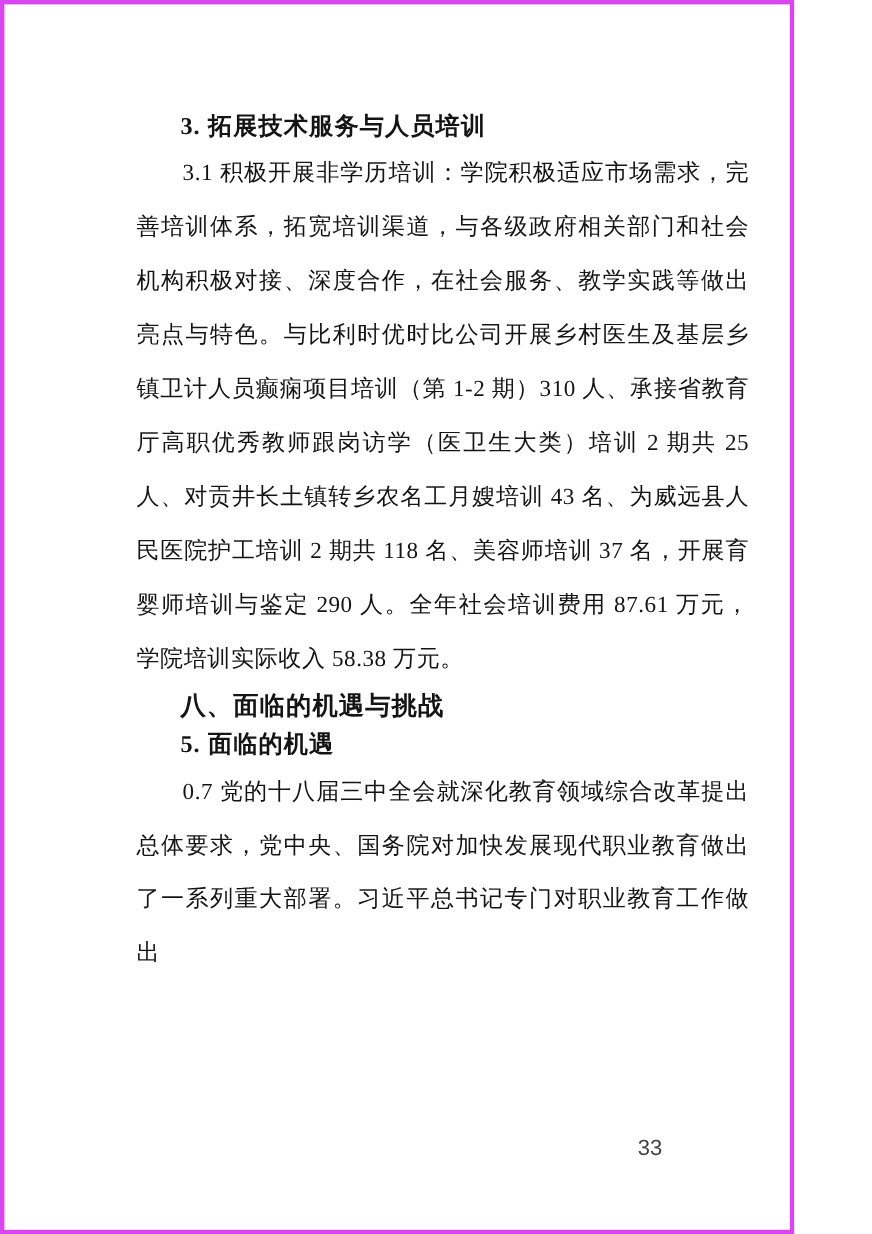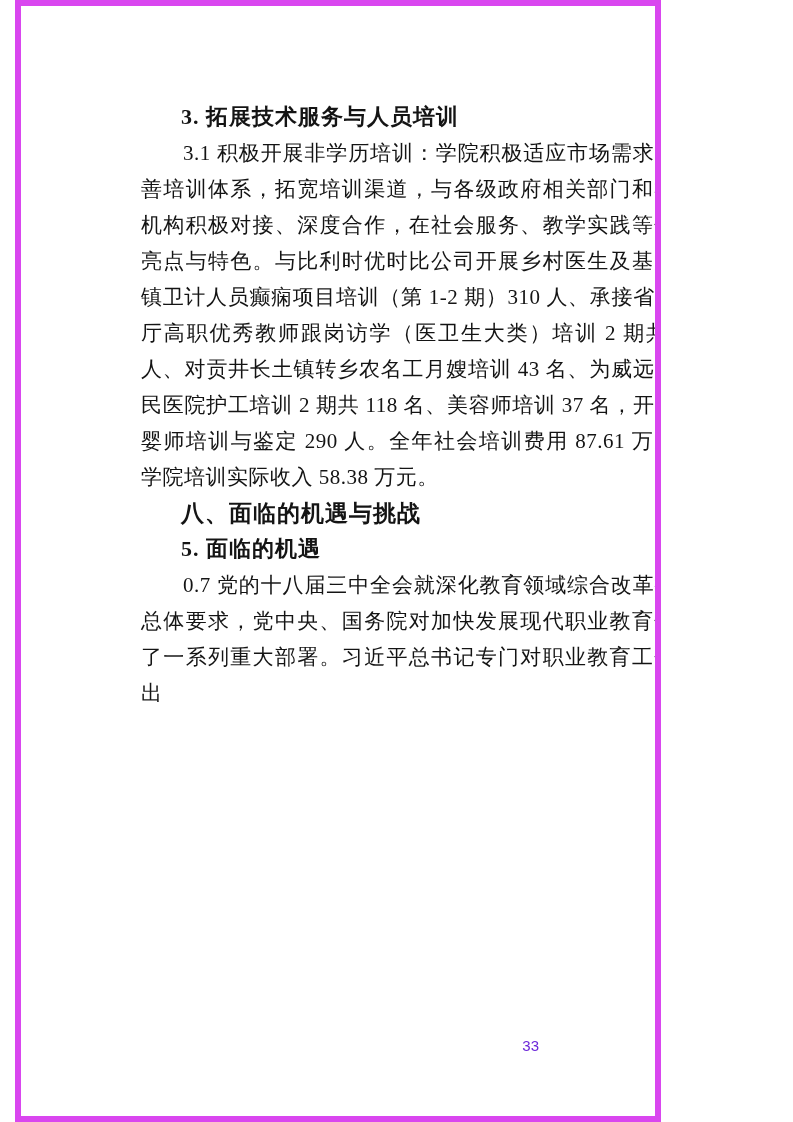--- a/index.html
+++ b/index.html
@@ -2,29 +2,28 @@
 <html><head>
 <meta charset="utf-8">
 <style>
   html, body {
     margin: 0;
     padding: 0;
     background: #ffffff;
   }
   .page {
     position: relative;
-    width: 646px;
+    width: 722px;
     height: 1122px;
     box-sizing: border-box;
     background: #ffffff;
-    border: 6px solid #d946ef;
+    border: 4px solid #d946ef;
     overflow: hidden;
     font-family: "Liberation Serif", "DejaVu Serif", serif;
     color: #141414;
-    margin-left: 15px;
   }
   .doc-body {
     position: absolute;
     left: 120px;
     top: 93px;
     width: 557px;
   }
   .heading-chapter {
     font-family: "Liberation Sans", "DejaVu Sans", sans-serif;
     font-weight: bold;
@@ -37,35 +36,35 @@
   .heading-section {
     font-weight: bold;
     font-size: 22px;
     line-height: 36px;
     text-indent: 40px;
     letter-spacing: 1px;
     margin: 0;
   }
   .para {
     font-size: 21px;
-    line-height: 36px;
+    line-height: 49px;
     margin: 0;
     text-indent: 2em;
     text-align: justify;
     text-justify: inter-character;
     letter-spacing: 0.5px;
   }
   .page-number {
     position: absolute;
     top: 1030px;
     right: 116px;
     font-family: "Liberation Sans", "DejaVu Sans", sans-serif;
-    font-size: 15px;
+    font-size: 20px;
     line-height: 20px;
-    color: #6d28d9;
+    color: #404040;
   }
 </style>
 </head>
 <body>
 
 <div class="page">
   <div class="doc-body">
     <h3 class="heading-section">3. 拓展技术服务与人员培训</h3>
     <p class="para">3.1 积极开展非学历培训：学院积极适应市场需求，完善培训体系，拓宽培训渠道，与各级政府相关部门和社会机构积极对接、深度合作，在社会服务、教学实践等做出亮点与特色。与比利时优时比公司开展乡村医生及基层乡镇卫计人员癫痫项目培训（第 1-2 期）310 人、承接省教育厅高职优秀教师跟岗访学（医卫生大类）培训 2 期共 25 人、对贡井长土镇转乡农名工月嫂培训 43 名、为威远县人民医院护工培训 2 期共 118 名、美容师培训 37 名，开展育婴师培训与鉴定 290 人。全年社会培训费用 87.61 万元，学院培训实际收入 58.38 万元。</p>
     <h2 class="heading-chapter">八、面临的机遇与挑战</h2>

